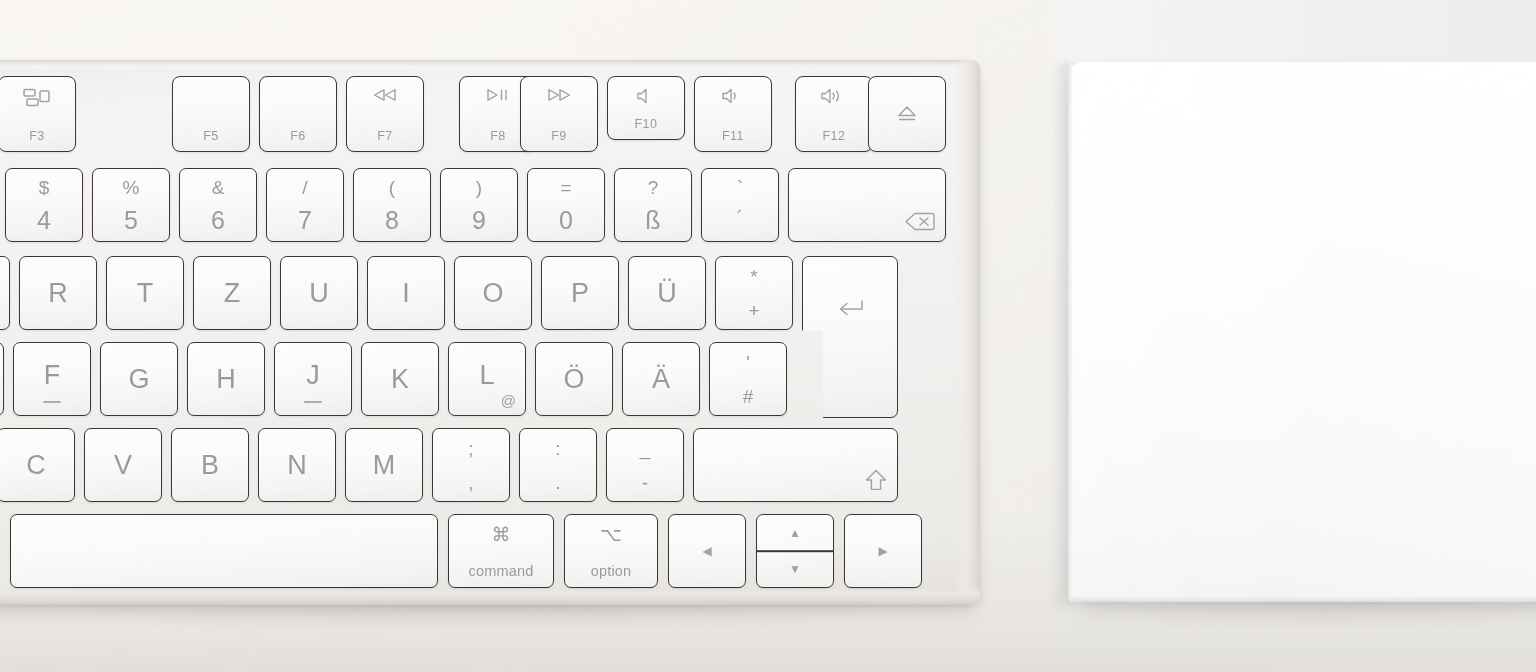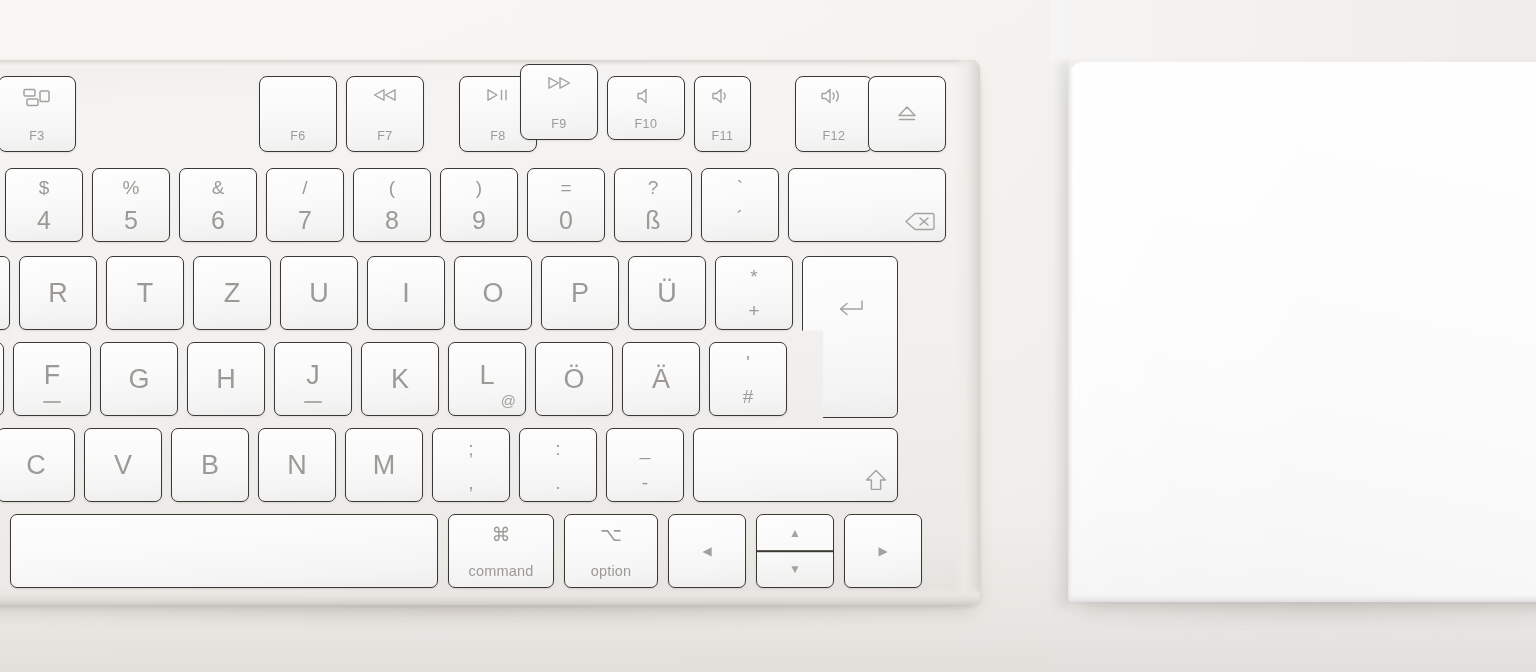--- a/index.html
+++ b/index.html
@@ -324,20 +324,23 @@
         <svg width="30" height="20" viewBox="0 0 30 20" fill="none" stroke="#a5a29e" stroke-width="1.5">
           <rect x="2" y="1.5" width="11" height="6.5" rx="1.2"></rect>
           <rect x="5" y="11" width="11" height="6.5" rx="1.2"></rect>
           <rect x="18" y="3" width="9" height="10.5" rx="1.2"></rect>
         </svg>
       </span>
       <span class="legend cap-fn">F3</span>
     </div>
 
 
+    <div class="key fn" style="left:232px; top:16px; width:78px; height:76px;">
+      <span class="legend cap-fn">F5</span>
+    </div>
 
     <div class="key fn" style="left:319px; top:16px; width:78px; height:76px;">
       <span class="legend cap-fn">F6</span>
     </div>
 
     <div class="key fn" style="left:406px; top:16px; width:78px; height:76px;">
       <span class="svgwrap">
         <svg width="26" height="14" viewBox="0 0 26 14" fill="none" stroke="#a5a29e" stroke-width="1.4" stroke-linejoin="round">
           <path d="M12 1.8 L2.5 7 L12 12.2 Z"></path>
           <path d="M23 1.8 L13.5 7 L23 12.2 Z"></path>
@@ -350,40 +353,40 @@
       <span class="svgwrap">
         <svg width="24" height="14" viewBox="0 0 24 14" fill="none" stroke="#a5a29e" stroke-width="1.4" stroke-linejoin="round">
           <path d="M2 1.8 L11 7 L2 12.2 Z"></path>
           <line x1="15.5" y1="1.8" x2="15.5" y2="12.2"></line>
           <line x1="20" y1="1.8" x2="20" y2="12.2"></line>
         </svg>
       </span>
       <span class="legend cap-fn">F8</span>
     </div>
 
-    <div class="key fn" style="left:580px; top:4px; width:78px; height:76px;border-radius:9px;">
+    <div class="key fn" style="left:580px; top:16px; width:78px; height:76px;">
       <span class="svgwrap">
         <svg width="26" height="14" viewBox="0 0 26 14" fill="none" stroke="#a5a29e" stroke-width="1.4" stroke-linejoin="round">
           <path d="M3 1.8 L12.5 7 L3 12.2 Z"></path>
           <path d="M14 1.8 L23.5 7 L14 12.2 Z"></path>
         </svg>
       </span>
       <span class="legend cap-fn">F9</span>
     </div>
 
     <div class="key fn" style="left:667px; top:16px; width:78px; height:64px;">
       <span class="svgwrap">
         <svg width="20" height="16" viewBox="0 0 20 16" fill="none" stroke="#a5a29e" stroke-width="1.4" stroke-linejoin="round">
           <path d="M2 5.5 H5.5 L10 1.5 V14.5 L5.5 10.5 H2 Z"></path>
         </svg>
       </span>
       <span class="legend cap-fn">F10</span>
     </div>
 
-    <div class="key fn" style="left:754px; top:16px; width:57px; height:76px;">
+    <div class="key fn" style="left:754px; top:16px; width:78px; height:76px;">
       <span class="svgwrap">
         <svg width="24" height="16" viewBox="0 0 24 16" fill="none" stroke="#a5a29e" stroke-width="1.4" stroke-linejoin="round">
           <path d="M2 5.5 H5.5 L10 1.5 V14.5 L5.5 10.5 H2 Z"></path>
           <path d="M13 5 Q15.2 8 13 11" stroke-linecap="round"></path>
         </svg>
       </span>
       <span class="legend cap-fn">F11</span>
     </div>
 
     <div class="key fn" style="left:855px; top:16px; width:78px; height:76px;">

